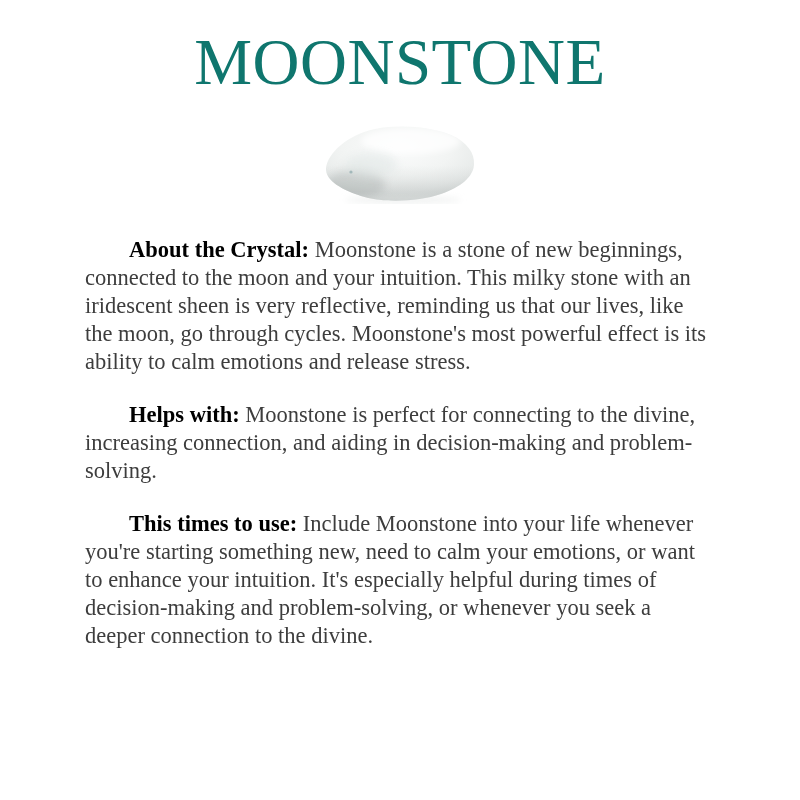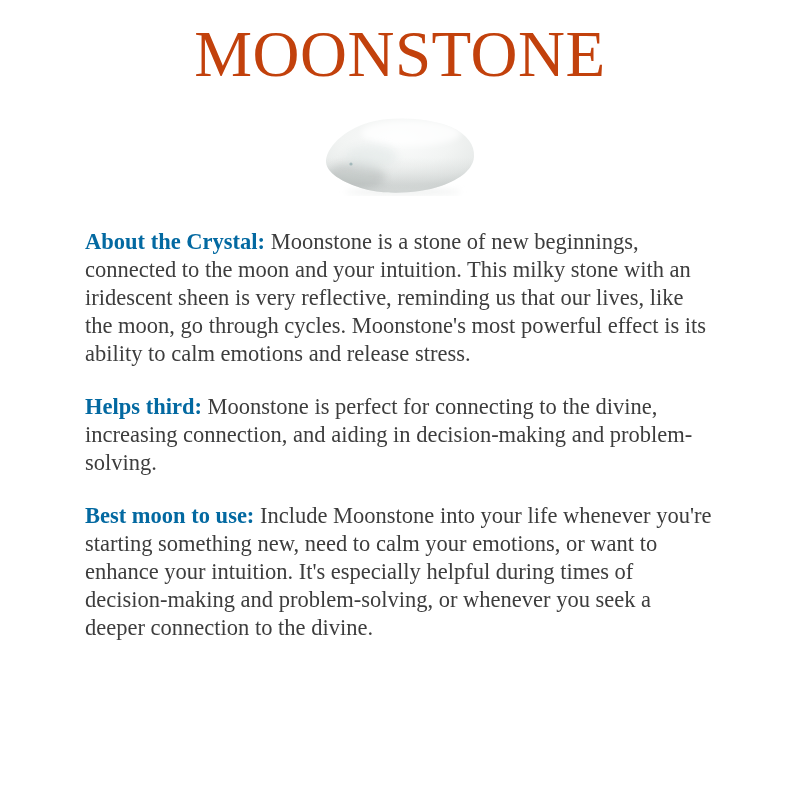--- a/index.html
+++ b/index.html
@@ -6,43 +6,43 @@
   .page {
     position: relative;
     width: 800px;
     height: 800px;
     background: #ffffff;
     overflow: hidden;
     font-family: "Liberation Serif", serif;
   }
   .title {
     margin: 0;
-    padding-top: 19px;
+    padding-top: 27px;
     text-align: center;
     font-weight: 400;
     font-size: 65px;
     line-height: 1.1;
     letter-spacing: 0.5px;
-    color: #c2410c;
+    color: #0f766e;
   }
   .stone-wrap {
     display: flex;
     justify-content: center;
     margin-top: 25px;
     height: 80px;
   }
   .content {
     width: 630px;
     margin: 32px 85px 0 85px;
     font-size: 22.5px;
     line-height: 28px;
     color: #3d3d3d;
   }
   .content p { margin: 0 0 25px 0; }
-  .content .lead { font-weight: 700; color: #0369a1; }
+  .content .lead { font-weight: 700; color: #000000; margin-left: 44px; }
 </style>
 </head>
 <body>
 
 <div class="page">
 
   <h1 class="title">MOONSTONE</h1>
 
   <div class="stone-wrap">
     <svg width="154" height="80" viewBox="0 0 154 78">
@@ -86,19 +86,19 @@
       </g>
 
       <ellipse cx="80" cy="75" rx="58" ry="4" fill="#e4e7e6" opacity="0.5" filter="url(#soft2)"></ellipse>
     </svg>
   </div>
 
   <div class="content">
 
     <p><span class="lead">About the Crystal:</span><span> Moonstone is a stone of new beginnings, connected to the moon and your intuition. This milky stone with an iridescent sheen is very reflective, reminding us that our lives, like the moon, go through cycles. Moonstone's most powerful effect is its ability to calm emotions and release stress.</span></p>
 
-    <p><span class="lead">Helps third:</span><span> Moonstone is perfect for connecting to the divine, increasing connection, and aiding in decision-making and problem-solving.</span></p>
+    <p><span class="lead">Helps with:</span><span> Moonstone is perfect for connecting to the divine, increasing connection, and aiding in decision-making and problem-solving.</span></p>
 
 
-    <p><span class="lead">Best moon to use:</span><span> Include Moonstone into your life whenever you're starting something new, need to calm your emotions, or want to enhance your intuition. It's especially helpful during times of decision-making and problem-solving, or whenever you seek a deeper connection to the divine.</span></p>
+    <p><span class="lead">This times to use:</span><span> Include Moonstone into your life whenever you're starting something new, need to calm your emotions, or want to enhance your intuition. It's especially helpful during times of decision-making and problem-solving, or whenever you seek a deeper connection to the divine.</span></p>
 
   </div>
 </div>
 
 </body></html>

